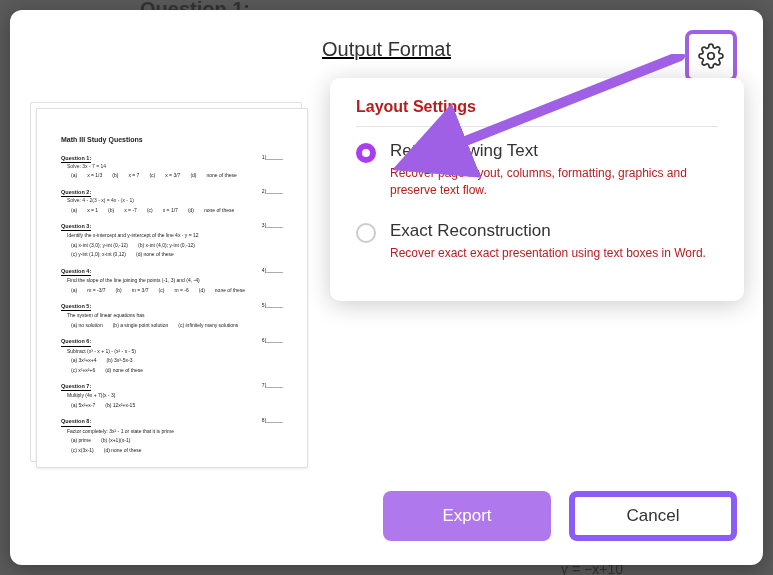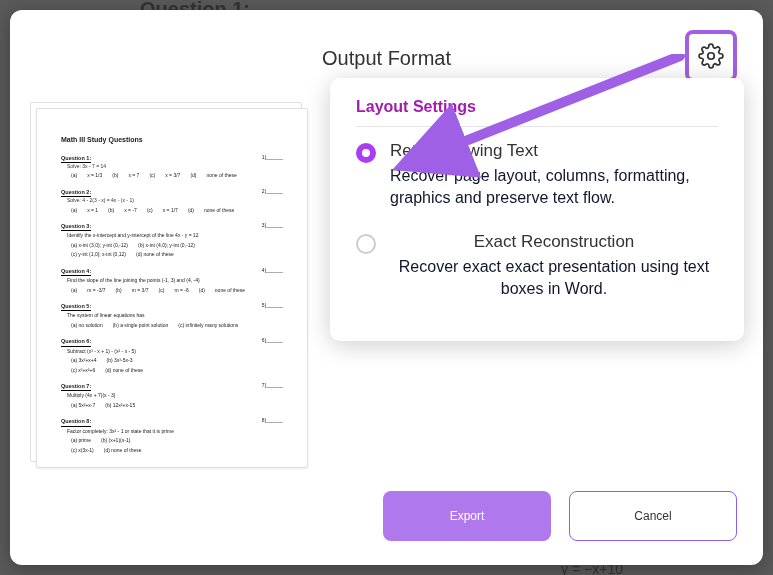--- a/index.html
+++ b/index.html
@@ -23,23 +23,24 @@
       right: 10px;
       bottom: 10px;
       background: #fff;
       border-radius: 12px;
       box-shadow: 0 4px 20px rgba(0,0,0,0.3);
       padding: 28px 26px;
     }
     .header {
       display: flex;
       justify-content: center;
-      align-items: center;
+      align-items: flex-start;
       position: relative;
       height: 40px;
+      text-decoration: underline;
     }
     .title {
       font-size: 20px;
       color: #333;
       font-weight: 400;
     }
     .gear-box {
       position: absolute;
       right: 0;
       top: -8px;
@@ -108,21 +109,21 @@
       width: 414px;
       background: #fff;
       border-radius: 10px;
       box-shadow: 0 4px 24px rgba(0,0,0,0.2);
       padding: 20px 26px 24px 26px;
       z-index: 10;
     }
     .popover-title {
       font-size: 16px;
       font-weight: 600;
-      color: #a21caf;
+      color: #b91c1c;
     }
     .rule {
       height: 1px;
       background: #e4e4e4;
       margin: 10px 0 14px 0;
     }
     .option {
       display: flex;
       gap: 14px;
       margin-bottom: 22px;
@@ -140,44 +141,44 @@
       border: 6px solid #a93df0;
       width: 20px;
       height: 20px;
     }
     .opt-label {
       font-size: 17px;
       color: #333;
       margin-bottom: 4px;
     }
     .opt-desc {
-      font-size: 16px;
-      color: #0f172a;
+      font-size: 12px;
+      color: #b91c1c;
       line-height: 1.4;
     }
     .footer {
       position: absolute;
       right: 26px;
       bottom: 24px;
       display: flex;
       gap: 18px;
     }
     .btn {
       width: 168px;
       height: 50px;
       border-radius: 8px;
-      font-size: 12px;
+      font-size: 17px;
       border: none;
       cursor: pointer;
       display: flex;
       align-items: center;
       justify-content: center;
     }
     .btn-primary { background: #b078ed; color: #fff; }
-    .btn-secondary { background: #fff; color: #333; border: 1px solid #8b5cf6; }
+    .btn-secondary { background: #fff; color: #333; border: 6px solid #8b5cf6; }
     .arrow {
       position: absolute;
       left: 360px;
       top: 54px;
       z-index: 20;
       pointer-events: none;
     }
   </style>
 </head>
 <body>
@@ -247,21 +248,21 @@
 <div class="popover">
   <div class="popover-title">Layout Settings</div>
   <div class="rule"></div>
   <div class="option">
     <div class="radio selected"></div>
     <div>
       <div class="opt-label">Retain Flowing Text</div>
       <div class="opt-desc">Recover page layout, columns, formatting, graphics and preserve text flow.</div>
     </div>
   </div>
-  <div class="option" style="margin-bottom:16px;text-align:center;">
+  <div class="option" style="margin-bottom:16px;">
     <div class="radio"></div>
     <div>
       <div class="opt-label">Exact Reconstruction</div>
       <div class="opt-desc">Recover exact exact presentation using text boxes in Word.</div>
     </div>
   </div>
 </div>
 
 <svg class="arrow" width="340" height="140" viewBox="0 0 340 140">
   <defs>

